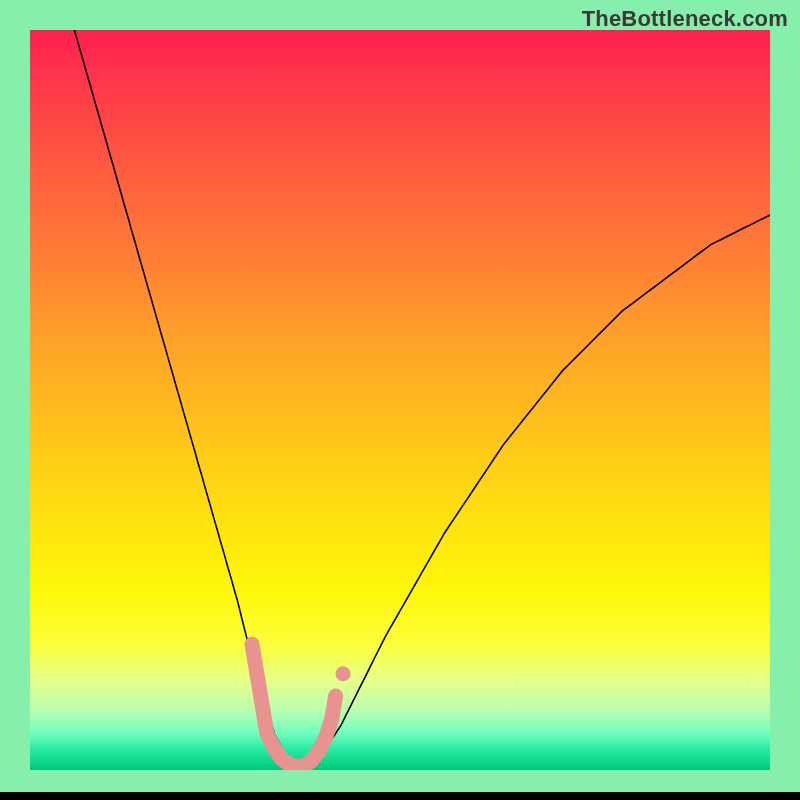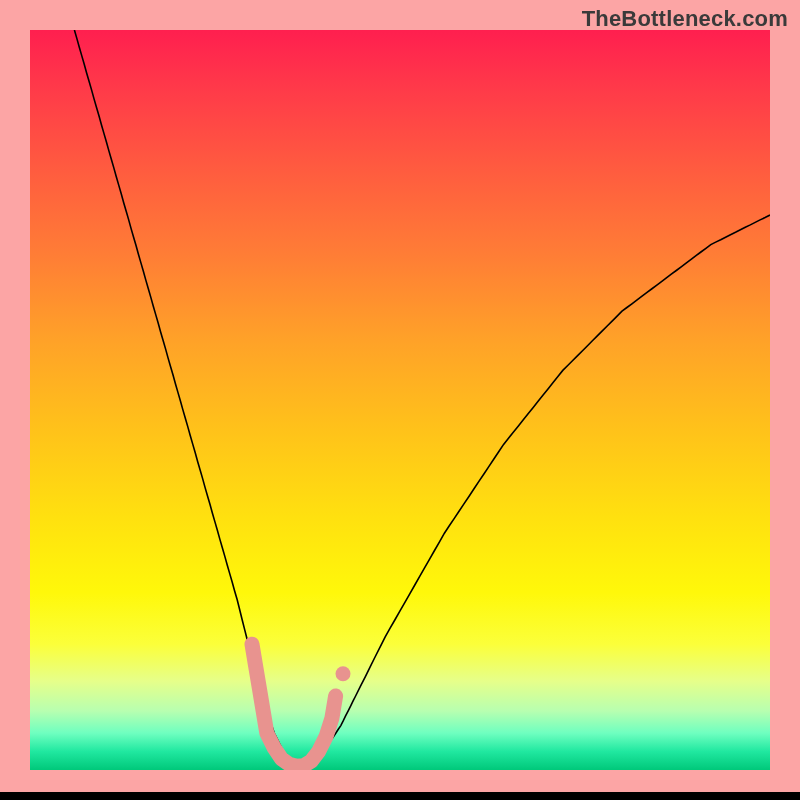--- a/index.html
+++ b/index.html
@@ -1,21 +1,21 @@
 <!DOCTYPE html>
 <html><head>
 <meta charset="utf-8">
 <style>
   * { margin: 0; padding: 0; box-sizing: border-box; }
   html, body { width: 800px; height: 800px; overflow: hidden; background: #000; }
   .frame {
     position: relative;
     width: 800px;
     height: 792px;
-    background: #fca5a5;
+    background: #86efac;
   }
   .watermark {
     position: absolute;
     top: 6px;
     right: 12px;
     font-family: Arial, Helvetica, sans-serif;
     font-size: 22px;
     color: #3a3a3a;
     font-weight: 600;
     letter-spacing: 0.2px;

